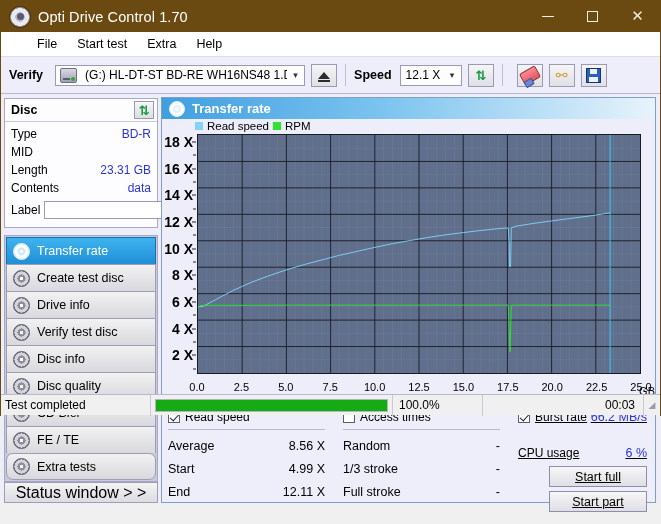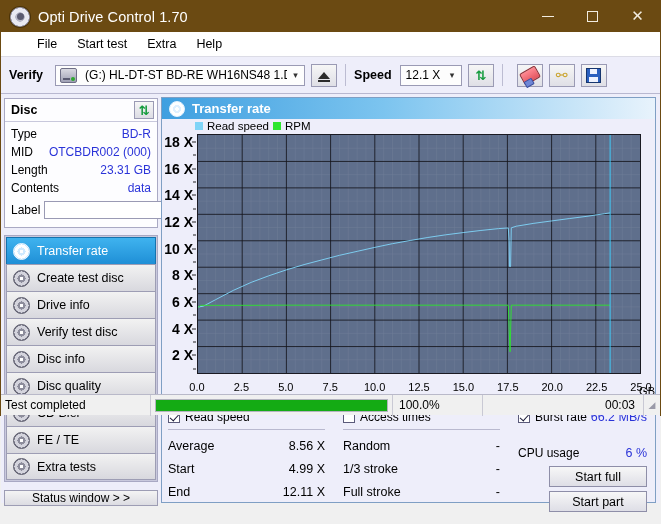--- a/index.html
+++ b/index.html
@@ -108,38 +108,38 @@
   .labelrow .k{font-size:12px;width:36px;}
   .label-input{flex:1;height:18px;background:#fff;border:1px solid #9a9ab4;box-sizing:border-box;}
   .cd-ico{width:13px;height:13px;border-radius:50%;background:radial-gradient(circle,#fff 0 16%,#d9d98a 17% 40%,#efefb4 41% 70%,#c9c97a 71% 100%);border:1px solid #8d8d55;}
   
   .nav{margin-top:7px;border:1px solid #a9a9c4;background:#c9c9dd;padding:1px;box-sizing:border-box;flex:none;}
   .nav-item{
     height:27px;display:flex;align-items:center;gap:7px;padding-left:6px;
     background:linear-gradient(#f2f2f2,#d8d8de);
     border:1px solid #9d9db4;border-bottom:none;box-sizing:border-box;font-size:12.5px;
   }
-  .nav-item:last-of-type{border-bottom:1px solid #9d9db4;}
+  .nav-item:last-of-type{border-bottom:1px solid #9d9db4;border-radius:7px;}
   .nav-item.active{
     background:linear-gradient(#3fb3ef,#1f8fd6);
     color:#fff;border-color:#1572ad;
   }
   .disc-ico{
     width:15px;height:15px;border-radius:50%;flex:none;
     background:radial-gradient(circle,#fff 0 15%,#8d8d9c 16% 38%,#d4d4dd 39% 66%,#7e7e8e 67% 100%);
     border:1px solid #5b5b6b;position:relative;
   }
   .nav-item.active .disc-ico{
     background:radial-gradient(circle,#fff 0 15%,#cfeaff 16% 38%,#ffffff 39% 66%,#bfe2ff 67% 100%);
     border-color:#f0f8ff;
   }
   .statuswin{
-    margin-top:8px;height:26px;background:linear-gradient(#f4f4f4,#dcdce2);
+    margin-top:0;height:26px;background:linear-gradient(#f4f4f4,#dcdce2);
     border:1px solid #9d9db4;display:flex;align-items:center;justify-content:center;
-    font-size:12px;box-sizing:border-box;
+    font-size:16px;box-sizing:border-box;
   }
   
   .chart-panel{border:1px solid #7f9fc4;background:#eeeefa;box-sizing:border-box;flex:1;display:flex;flex-direction:column;}
   .chart-head{
     height:21px;display:flex;align-items:center;gap:7px;padding-left:7px;
     background:linear-gradient(to right,#3f9fe0 0%,#7cc4ef 45%,#e8f3fc 100%);
   }
   .chart-head .ch-ico{
     width:14px;height:14px;border-radius:50%;
     background:radial-gradient(circle,#fff 0 18%,#dff0ff 19% 42%,#ffffff 43% 70%,#cfe8ff 71% 100%);
@@ -162,21 +162,21 @@
   .gb-unit{position:absolute;right:0;bottom:5px;font-size:11px;}
   svg.plotsvg{position:absolute;left:0;top:0;width:100%;height:100%;display:block;}
   
   .stats{
     border-top:1px solid #b9b9d0;
     padding:5px 8px 4px 6px;display:flex;gap:0;box-sizing:border-box;height:100px;
   }
   .col{position:relative;box-sizing:border-box;}
   .col1{width:175px;}
   .col2{width:175px;}
-  .col3{flex:1;}
+  .col3{flex:1;text-decoration:underline;}
   .chk-row{display:flex;align-items:center;gap:5px;height:18px;}
   .chk{width:12px;height:12px;background:#fff;border:1px solid #5a5a7a;box-sizing:border-box;position:relative;flex:none;}
   .chk.on:after{
     content:"";position:absolute;left:3px;top:0px;width:4px;height:8px;
     border:solid #1b1b3a;border-width:0 1.6px 1.6px 0;transform:rotate(42deg);
   }
   .rule{height:1px;background:#b9b9cf;margin:3px 18px 4px 0;}
   .srow{display:flex;justify-content:space-between;height:23px;align-items:center;padding-right:18px;font-size:12.5px;}
   .srow .k{color:#000;}
   .srow .v{color:#000000;}
@@ -273,21 +273,20 @@
               <span class="refresh-ico">⇅</span>
             </span>
         </div>
         <div class="disc-rows">
           <div class="drow">
             <span class="k">Type</span>
             <span class="v">BD-R</span>
           </div>
           <div class="drow">
             <span class="k">MID</span>
-            <span class="v">OTCBDR002 (000)</span>
           </div>
           <div class="drow">
             <span class="k">Length</span>
             <span class="v">23.31 GB</span>
           </div>
           <div class="drow">
             <span class="k">Contents</span>
             <span class="v">data</span>
           </div>
           <div class="labelrow">

